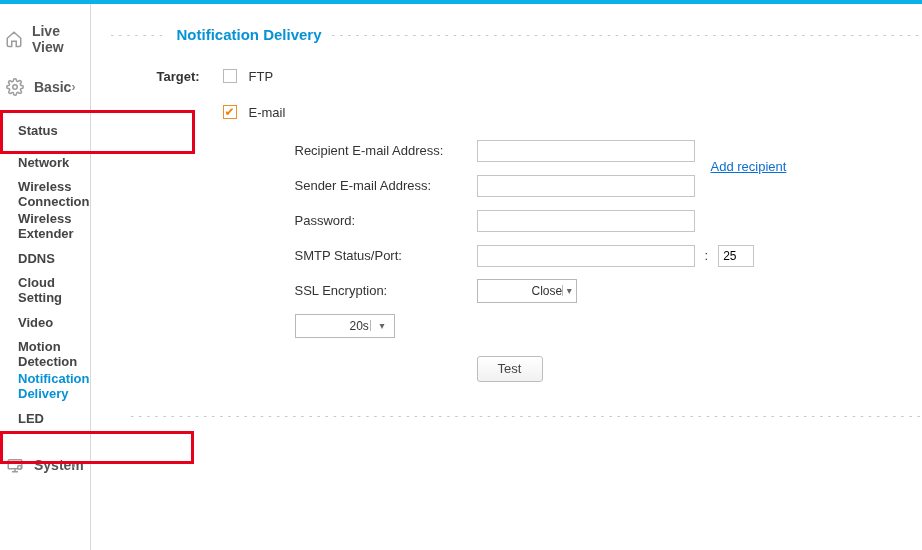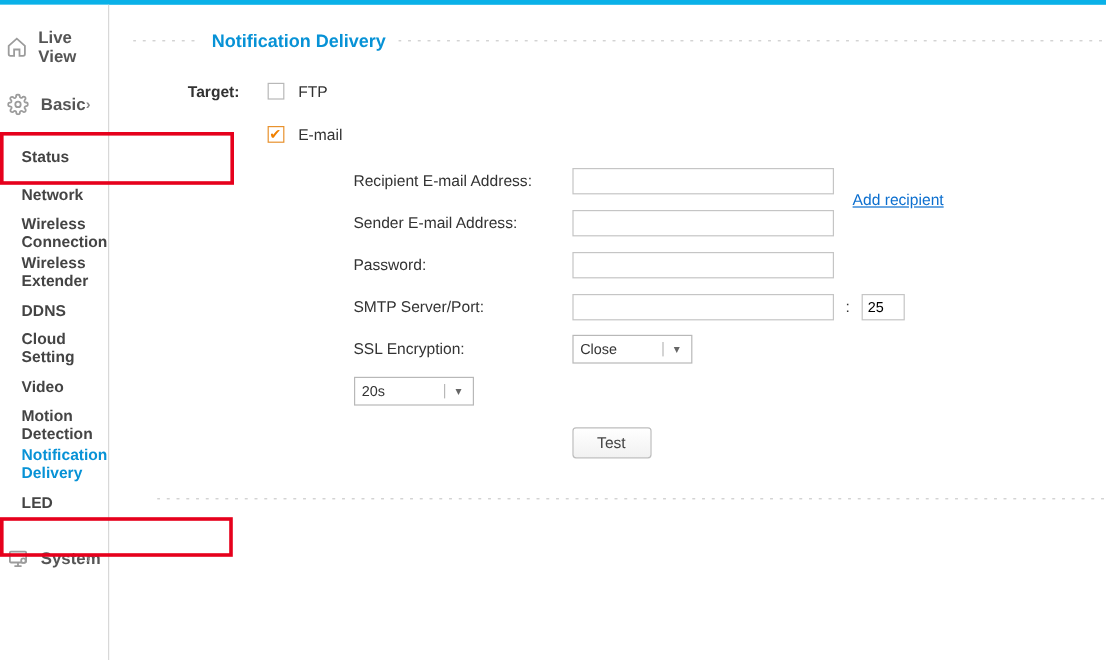--- a/index.html
+++ b/index.html
@@ -168,20 +168,21 @@
     margin-top: 32px;
   }
   .dropdown {
     display: inline-flex;
     height: 24px;
     border: 1px solid #b8b8b8;
     width: 100px;
     align-items: center;
     cursor: pointer;
     background: #fff;
+    padding-left: 48px;
   }
   .dropdown .dd-text {
     flex: 1;
     padding-left: 6px;
     font-size: 12px;
     color: #333;
   }
   .dropdown .dd-btn {
     width: 24px;
     border-left: 1px solid #b8b8b8;
@@ -328,21 +329,21 @@
       </div>
       <div class="form-row">
         <span class="field-label">Sender E-mail Address:</span>
         <input class="txt w220" type="text" value="" style="">
       </div>
       <div class="form-row">
         <span class="field-label">Password:</span>
         <input class="txt w220" type="password" value="" style="">
       </div>
       <div class="form-row">
-        <span class="field-label">SMTP Server/Port:</span>
+        <span class="field-label">SMTP Status/Port:</span>
         <input class="txt w220" type="text" value="" style="">
         <span class="colon">:</span>
         <input class="txt w40" type="text" value="25" style="">
       </div>
       <div class="form-row">
         <span class="field-label">SSL Encryption:</span>
         <div class="dropdown">
           <span class="dd-text">Close</span>
           <span class="dd-btn">▾</span>
         </div>

